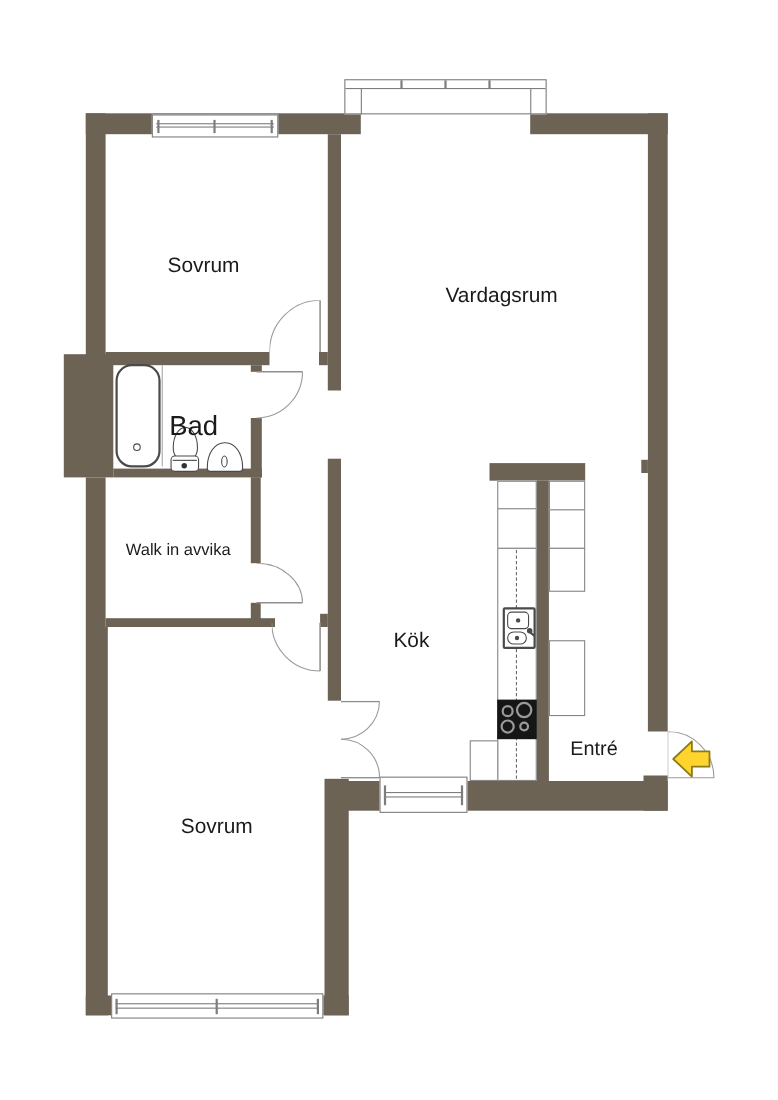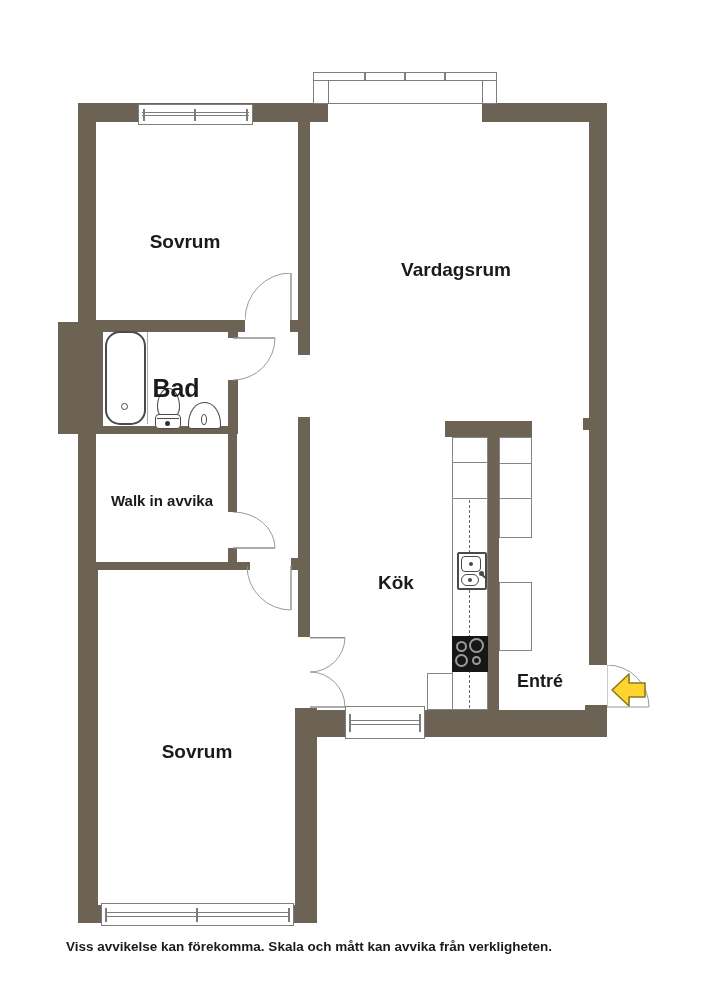--- a/index.html
+++ b/index.html
@@ -6,21 +6,21 @@
     --wall:#6c6355;
     --winframe:#7d7d7d;
     --counter:#858585;
     --fixture:#4a4a4a;
     --arc:#909090;
     --labelc:#1a1a1a;
     --bg:#ffffff;
   }
   html,body{margin:0;padding:0;background:var(--bg);}
   .canvas{position:relative;width:707px;height:1000px;background:var(--bg);overflow:hidden;
-          font-family:"Liberation Sans",sans-serif;font-weight:bold;}
+          font-family:"Liberation Sans",sans-serif;}
   .wall{position:absolute;background:var(--wall);}
   .window{position:absolute;background:#fff;border:1px solid var(--winframe);box-sizing:border-box;}
   .wline{position:absolute;height:1px;background:var(--winframe);}
   .wtick{position:absolute;width:2px;background:var(--winframe);}
   .wvline{position:absolute;width:1px;background:var(--winframe);}
   .counter{position:absolute;background:#fff;border:1px solid var(--counter);box-sizing:border-box;}
   .door{position:absolute;}
   .label{position:absolute;color:var(--labelc);white-space:nowrap;transform:translate(-50%,-50%);}
   .fix{position:absolute;background:#fff;border:1.6px solid var(--fixture);box-sizing:border-box;}
   .dash{position:absolute;width:0;border-left:1px dashed #6a6a6a;}
@@ -178,19 +178,18 @@
     <div class="burner" style="left:4px;top:5px;width:11px;height:11px;"></div>
     <div class="burner" style="left:17px;top:2px;width:15px;height:15px;"></div>
     <div class="burner" style="left:3px;top:18px;width:13px;height:13px;"></div>
     <div class="burner" style="left:20px;top:20px;width:9px;height:9px;"></div>
   </div>
 
   <div class="label" style="left:185px;top:242px;font-size:19px;">Sovrum</div>
   <div class="label" style="left:456px;top:270px;font-size:19px;">Vardagsrum</div>
   <div class="label" style="left:176px;top:388px;font-size:25px;">Bad</div>
   <div class="label" style="left:162px;top:500px;font-size:15px;">Walk in avvika</div>
-  <div class="label" style="left:396px;top:583px;font-size:19px;">Kök</div>
+  <div class="label" style="left:374px;top:583px;font-size:19px;">Kök</div>
   <div class="label" style="left:540px;top:681px;font-size:18px;">Entré</div>
   <div class="label" style="left:197px;top:752px;font-size:19px;">Sovrum</div>
 
-  <div class="label" style="left:66px;top:946px;font-size:13.5px;transform:translate(0,-50%);">Viss avvikelse kan förekomma. Skala och mått kan avvika från verkligheten.</div>
 
 </div>
 
 </body></html>

